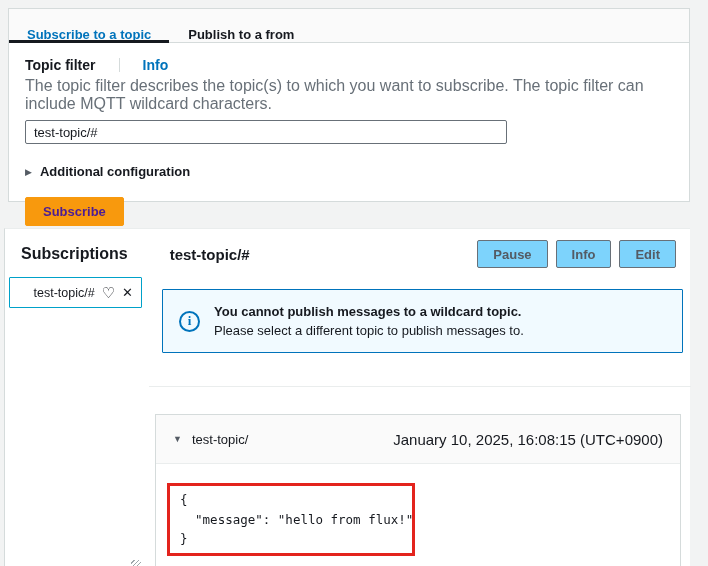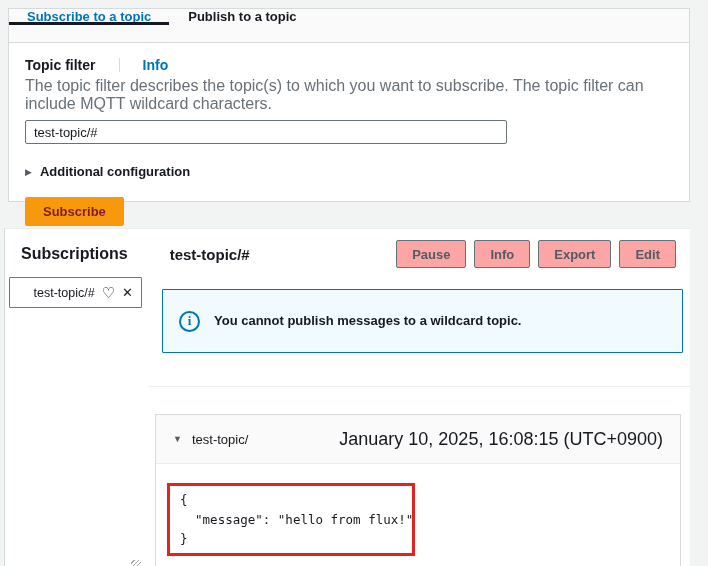--- a/index.html
+++ b/index.html
@@ -13,21 +13,21 @@
   }
   .page { position:absolute; inset:0; }
 
   
   .top-card {
     position:absolute; left:8px; top:8px; width:682px; height:194px;
     background:#fff; border:1px solid #d5dbdb;
   }
   .tabstrip {
     height:34px; background:#fafafa; border-bottom:1px solid #d5dbdb;
-    display:flex; align-items:flex-start; position:relative;
+    display:flex; align-items:flex-end; position:relative;
   }
   .tab {
     display:flex; align-items:center; padding:0 18px;
     font-size:13px; font-weight:bold; cursor:pointer; position:relative;
   }
   .tab.active { color:#0073bb; }
   .tab.active::after {
     content:""; position:absolute; left:0; right:0; bottom:-1px; height:3px; background:#16191f;
   }
   .tab-divider { width:1px; background:#d5dbdb; margin:7px 0; }
@@ -42,37 +42,37 @@
     border:1px solid #687078; border-radius:2px;
     font-family:"Liberation Sans", sans-serif;
     font-size:13px; color:#16191f; padding:0 8px; background:#fff;
   }
   .expander { margin-top:20px; display:flex; align-items:center; gap:8px; cursor:pointer; }
   .tri { font-size:9px; color:#545b64; }
   .expander-label { font-size:13px; font-weight:bold;text-align:right; }
   .btn-primary {
     margin-top:18px; display:inline-block;
     background:#f8990d; border:1px solid #f8990d; border-radius:2px;
-    padding:6px 17px; font-size:13px; font-weight:bold; color:#7f1d1d; cursor:pointer;
+    padding:6px 17px; font-size:13px; font-weight:bold; color:#4c1d95; cursor:pointer;
     font-family:"Liberation Sans", sans-serif;
   }
 
   
   .bottom-panel {
     position:absolute; left:4px; top:228px; width:686px; height:348px;
     background:#fff; border-left:1px solid #d5dbdb; border-top:1px solid #eaeded;
   }
   .sub-header {
     display:flex; align-items:center; padding:11px 14px 10px 16px;
   }
   .sub-heading { font-size:16px; font-weight:bold; }
   .sub-topic-title { font-size:15px; font-weight:bold; margin-left:42px; }
   .toolbar { margin-left:auto; display:flex; gap:8px; }
   .btn-secondary {
-    background:#fca5a5; border:1px solid #687078; border-radius:2px;
+    background:#7dd3fc; border:1px solid #687078; border-radius:2px;
     height:28px; padding:0 15px; font-size:13px; font-weight:bold; color:#545b64;
     cursor:pointer; font-family:"Liberation Sans", sans-serif;
   }
 
   .sub-item {
     position:absolute; left:4px; top:48px; width:133px; height:31px;
     background:#fff; border:1px solid #00a1c9; border-radius:1px;
     display:flex; align-items:center; justify-content:flex-end;
     padding-right:8px; gap:7px; cursor:pointer;
   }
@@ -100,21 +100,21 @@
   .msg-card {
     position:absolute; left:4px; top:145px; width:526px; height:189px;
     background:#fff; border:1px solid #d5dbdb;
   }
   .msg-card-header {
     height:49px; background:#fafafa; border-bottom:1px solid #eaeded;
     display:flex; align-items:center; padding:0 17px; justify-content:space-between;
   }
   .msg-topic-wrap { display:flex; align-items:center; gap:10px; }
   .msg-topic { font-size:13px; }
-  .msg-timestamp { font-size:18px;margin-left:12px; }
+  .msg-timestamp { font-size:15px;margin-left:12px; }
   .msg-card-body { position:relative; height:138px; }
   .payload-box {
     position:absolute; left:11px; top:19px; width:248px; height:73px;
     border:3px solid #e3231d; background:#fff;
     display:flex; align-items:center;
   }
   .payload {
     font-family:"DejaVu Sans Mono", monospace;
     font-size:12.5px; line-height:1.55; white-space:pre; padding:0 0 0 10px; color:#16191f;
   }
@@ -135,21 +135,21 @@
 
 <div class="page">
 
   <section class="top-card">
     <div class="tabstrip">
       <div class="tab active">
         <span>Subscribe to a topic</span>
       </div>
       <div class="tab-divider"></div>
       <div class="tab">
-        <span>Publish to a topic</span>
+        <span>Publish to a from</span>
       </div>
     </div>
 
     <div class="top-body">
       <div class="label-row">
         <span class="field-label">Topic filter</span>
         <span class="label-sep"></span>
         <span class="info-link">Info</span>
       </div>
       <div class="field-desc">The topic filter describes the topic(s) to which you want to subscribe. The topic filter can include MQTT wildcard characters.</div>
@@ -162,37 +162,37 @@
     </div>
   </section>
 
   <section class="bottom-panel">
     <div class="sub-header">
       <span class="sub-heading">Subscriptions</span>
       <span class="sub-topic-title">test-topic/#</span>
       <div class="toolbar">
         <button class="btn-secondary">Pause</button>
         <button class="btn-secondary">Info</button>
-        <button class="btn-secondary">Export</button>
         <button class="btn-secondary">Edit</button>
       </div>
     </div>
 
     <div class="sub-item">
       <span class="sub-item-label">test-topic/#</span>
       <span class="heart-icon">♡</span>
       <span class="close-icon">✕</span>
     </div>
 
     <div class="content-col">
 
       <div class="alert">
         <span class="info-icon">i</span>
         <div>
           <div class="alert-title">You cannot publish messages to a wildcard topic.</div>
+          <div class="alert-msg">Please select a different topic to publish messages to.</div>
         </div>
       </div>
 
       <div class="col-divider"></div>
 
       <div class="msg-card">
         <div class="msg-card-header">
           <div class="msg-topic-wrap">
             <span class="tri">▼</span>
             <span class="msg-topic">test-topic/</span>

